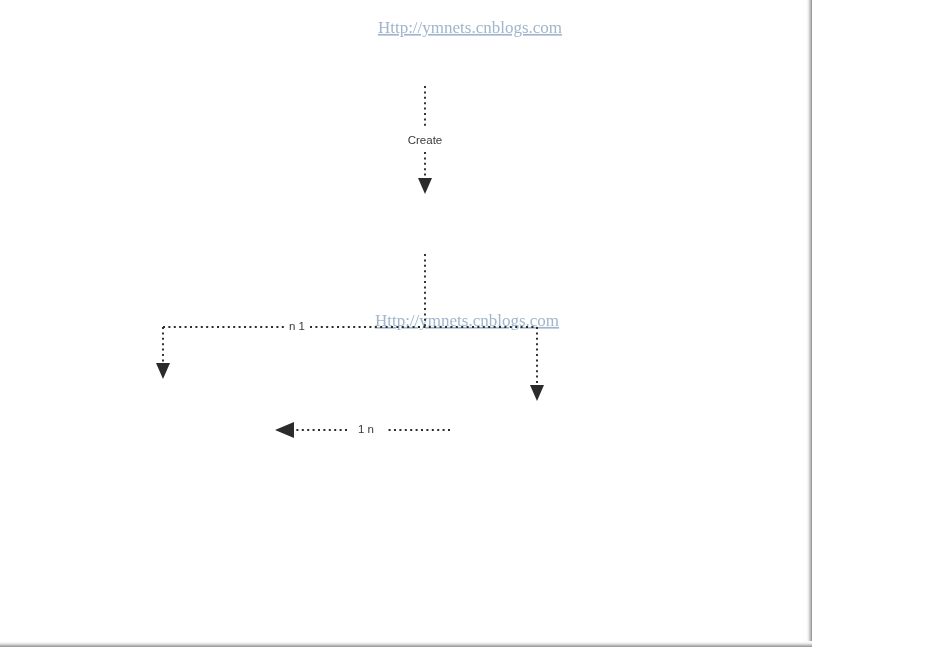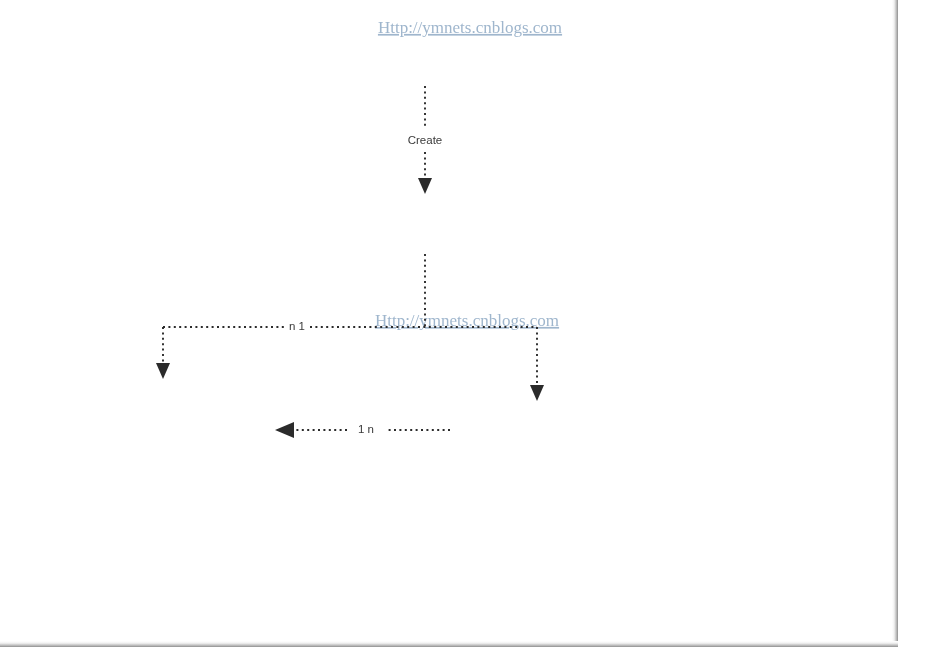--- a/index.html
+++ b/index.html
@@ -4,21 +4,21 @@
 <title>Quartz UML Class Diagram</title>
 <style>
   html, body {
     margin: 0;
     padding: 0;
     background: #ffffff;
     font-family: "Liberation Sans", sans-serif;
   }
   #page {
     position: relative;
-    width: 898px;
+    width: 812px;
     height: 647px;
     background: #ffffff;
     overflow: hidden;
   }
   
   #page-border-right {
     position: absolute;
     top: 0;
     right: 0;
     width: 6px;

